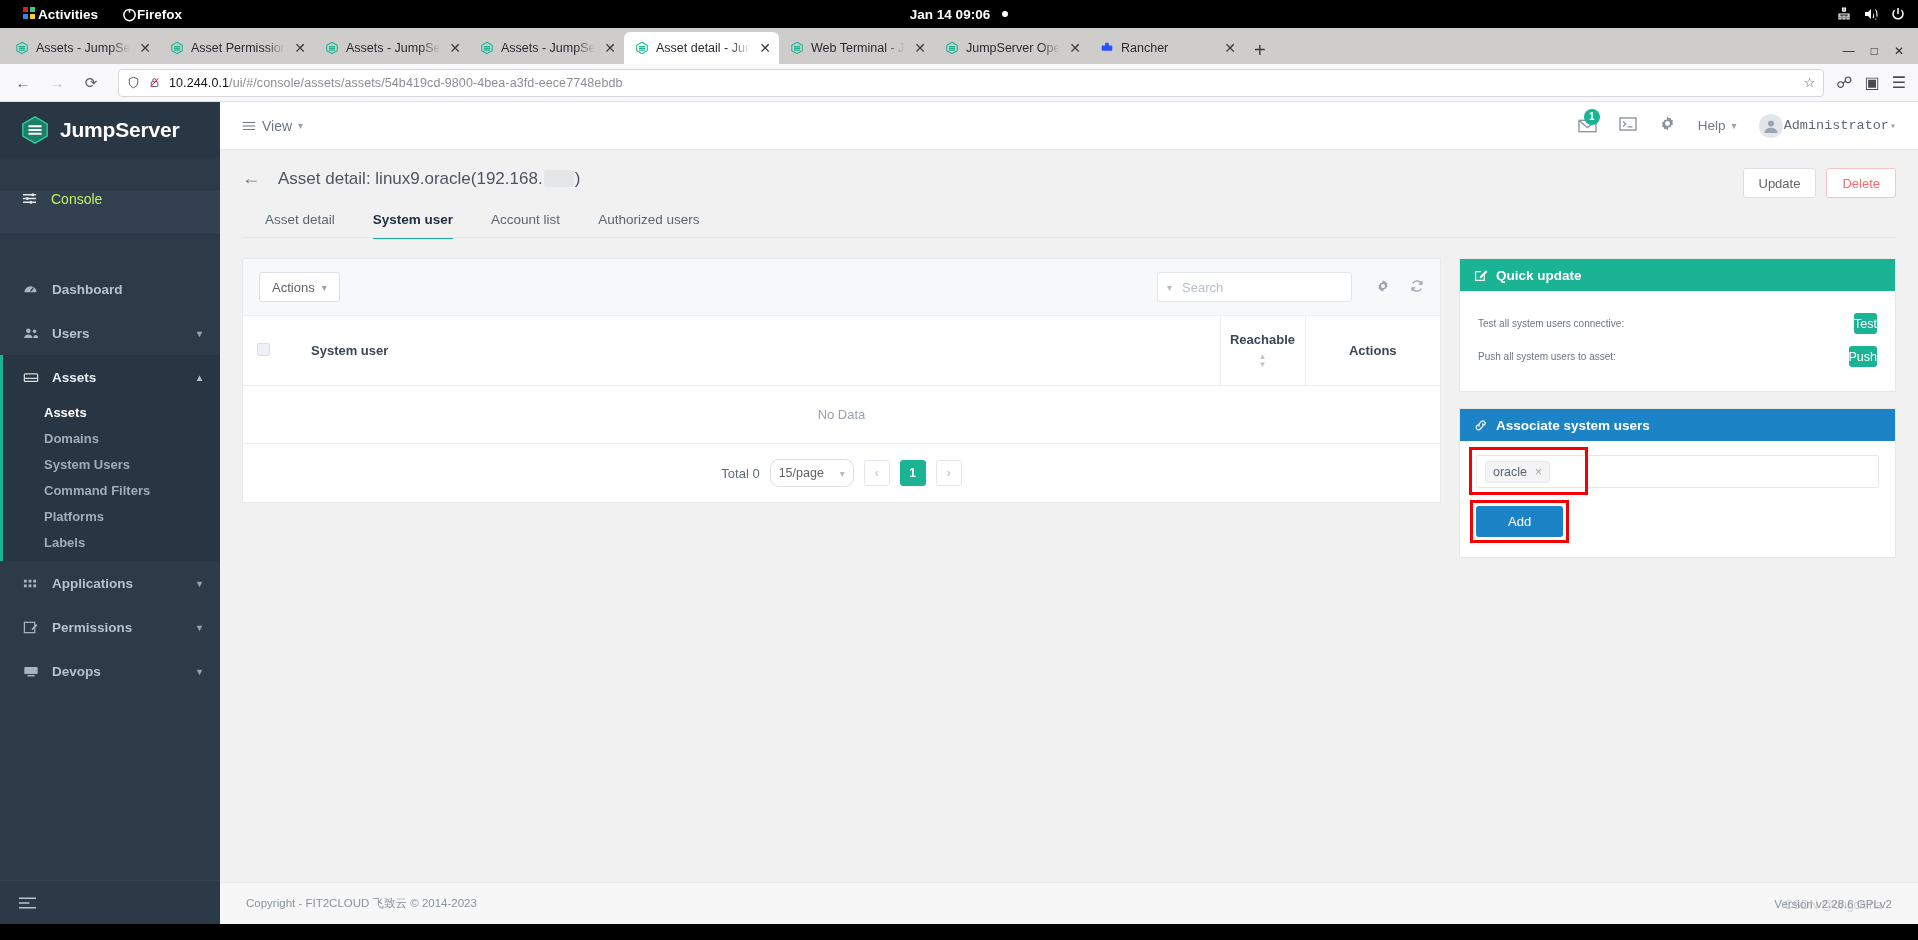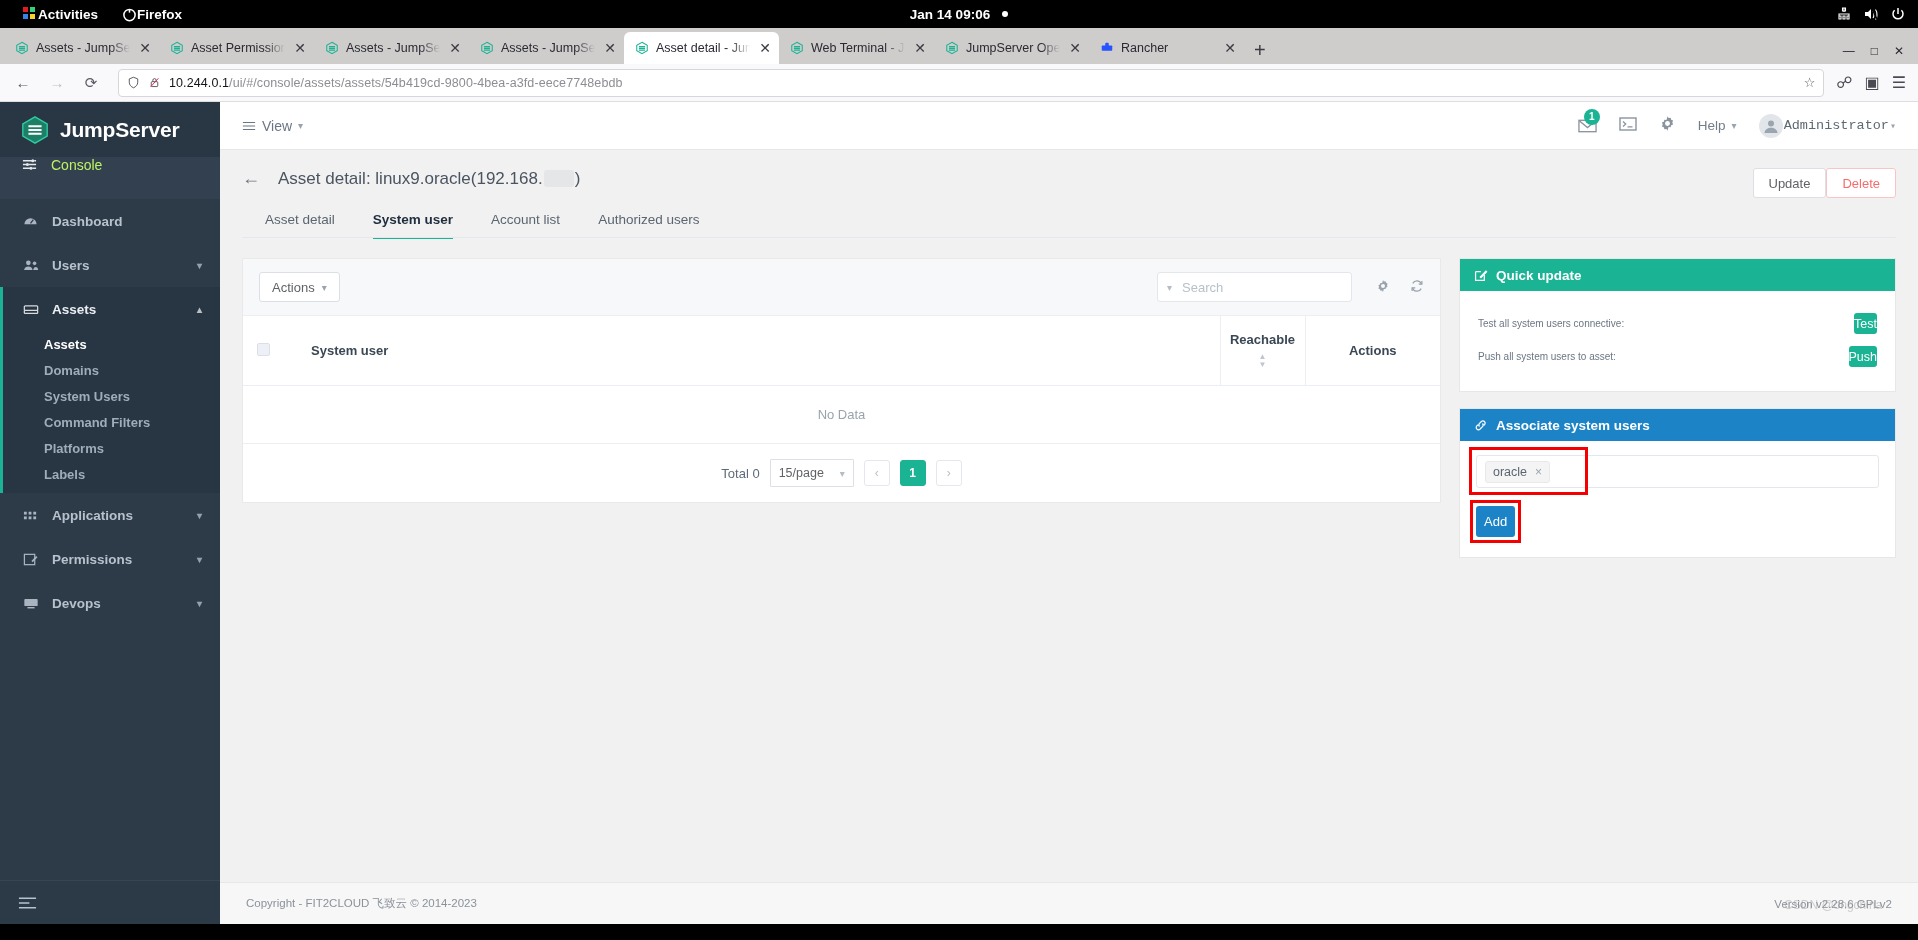--- a/index.html
+++ b/index.html
@@ -75,21 +75,21 @@
   .url-host { color: #15141a; font-weight: 400; text-align: right; }
   .urlbar .star { margin-left: auto; color: #5b5b66; font-size: 13px; }
   .ff-right { display: flex; align-items: center; gap: 12px; padding-right: 4px; color: #4a4a52; }
 
   
   .app { display: flex; height: 822px; background: #f1f1f1; }
 
   
   .sidebar {
     width: 220px; flex: 0 0 220px; background: #2d3a48; color: #b6c2cf;
-    display: flex; flex-direction: column; font-size: 13.5px;
+    display: flex; flex-direction: column; font-size: 13.5px; gap: 34px;
   }
   .brand {
     height: 55px; display: flex; align-items: center; gap: 10px;
     padding-left: 20px; background: #293644;
   }
   .brand-logo { width: 30px; height: 30px; }
   .brand-name { color: #fff; font-size: 21px; font-weight: bold; letter-spacing: -.2px; }
   .console-row {
     height: 42px; display: flex; align-items: flex-start; gap: 14px;
     padding-left: 22px; background: #32404f; color: #bef264; font-size: 14px;
@@ -145,21 +145,21 @@
   .page-head { padding: 18px 22px 0 22px; display: flex; align-items: flex-start; }
   .page-title {
     display: flex; align-items: center; gap: 18px;
     font-size: 17px; color: #4b5461;
   }
   .back-arrow { font-size: 18px; color: #6c757d; }
   .redact {
     display: inline-block; width: 30px; height: 17px; background: #e4e6e8;
     border-radius: 3px; vertical-align: -3px; margin: 0 1px;
   }
-  .head-actions { margin-left: auto; display: flex; }
+  .head-actions { margin-left: auto; display: flex; gap: 10px; }
   .btn {
     height: 30px; padding: 0 15px; border-radius: 3px; font-size: 13px;
     display: inline-flex; align-items: center; justify-content: center;
     border: 1px solid #dcdfe6; background: #fff; color: #606266;
   }
   .btn.danger { color: #f56c6c; border-color: #fbc4c4; }
 
   
   .tabs-row {
     display: flex; gap: 38px; padding: 14px 22px 0 45px;
@@ -211,21 +211,21 @@
   }
   .nodata {
     height: 58px; display: flex; align-items: center; justify-content: center;
     color: #9aa3ad; font-size: 13px; border-bottom: 1px solid #ebeef2;
   }
   .pager {
     height: 58px; display: flex; align-items: center; justify-content: center;
     gap: 10px; font-size: 13px; color: #5f6b78;
   }
   .page-select {
-    height: 28px; width: 84px; border: 1px solid #dcdfe6; border-radius: 1px; background: #fff;
+    height: 28px; width: 84px; border: 1px solid #dcdfe6; border-radius: 9px; background: #fff;
     display: inline-flex; align-items: center; justify-content: space-between;
     padding: 0 8px; font-size: 12.5px; color: #606266;
   }
   .pg-btn {
     width: 26px; height: 26px; border: 1px solid #e4e7ed; border-radius: 3px; background: #fff;
     display: inline-flex; align-items: center; justify-content: center;
     color: #b8bfc8; font-size: 12px;
   }
   .pg-btn.cur { background: #1ab394; border-color: #1ab394; color: #fff; font-weight: bold; }
 
@@ -257,21 +257,21 @@
     display: inline-flex; align-items: center; gap: 8px; padding: 0 7px;
     font-size: 12.5px; color: #5b6572;
   }
   .chip-x { color: #9aa3ad; font-size: 12px; }
   .hl-box {
     position: absolute; border: 3px solid #f50000; pointer-events: none;
   }
   .hl-chip { left: -7px; top: -8px; width: 119px; height: 48px; }
   .add-btn-wrap { position: relative; display: inline-block; margin-top: 18px; }
   .add-btn {
-    background: #1c84c6; color: #fff; border: none; height: 31px; padding: 0 8px;
+    background: #1c84c6; color: #fff; border: none; height: 31px; padding: 0 32px;
     border-radius: 3px; font-size: 13px;
     display: inline-flex; align-items: center; justify-content: center;
   }
   .hl-add { left: -6px; top: -6px; right: -6px; bottom: -6px; width: auto; height: auto; }
 
   
   .footer {
     margin-top: auto; height: 42px; background: #f7f7f7; border-top: 1px solid #e7e7e7;
     display: flex; align-items: center; padding: 0 26px;
     font-size: 11.5px; color: #8a929b;

